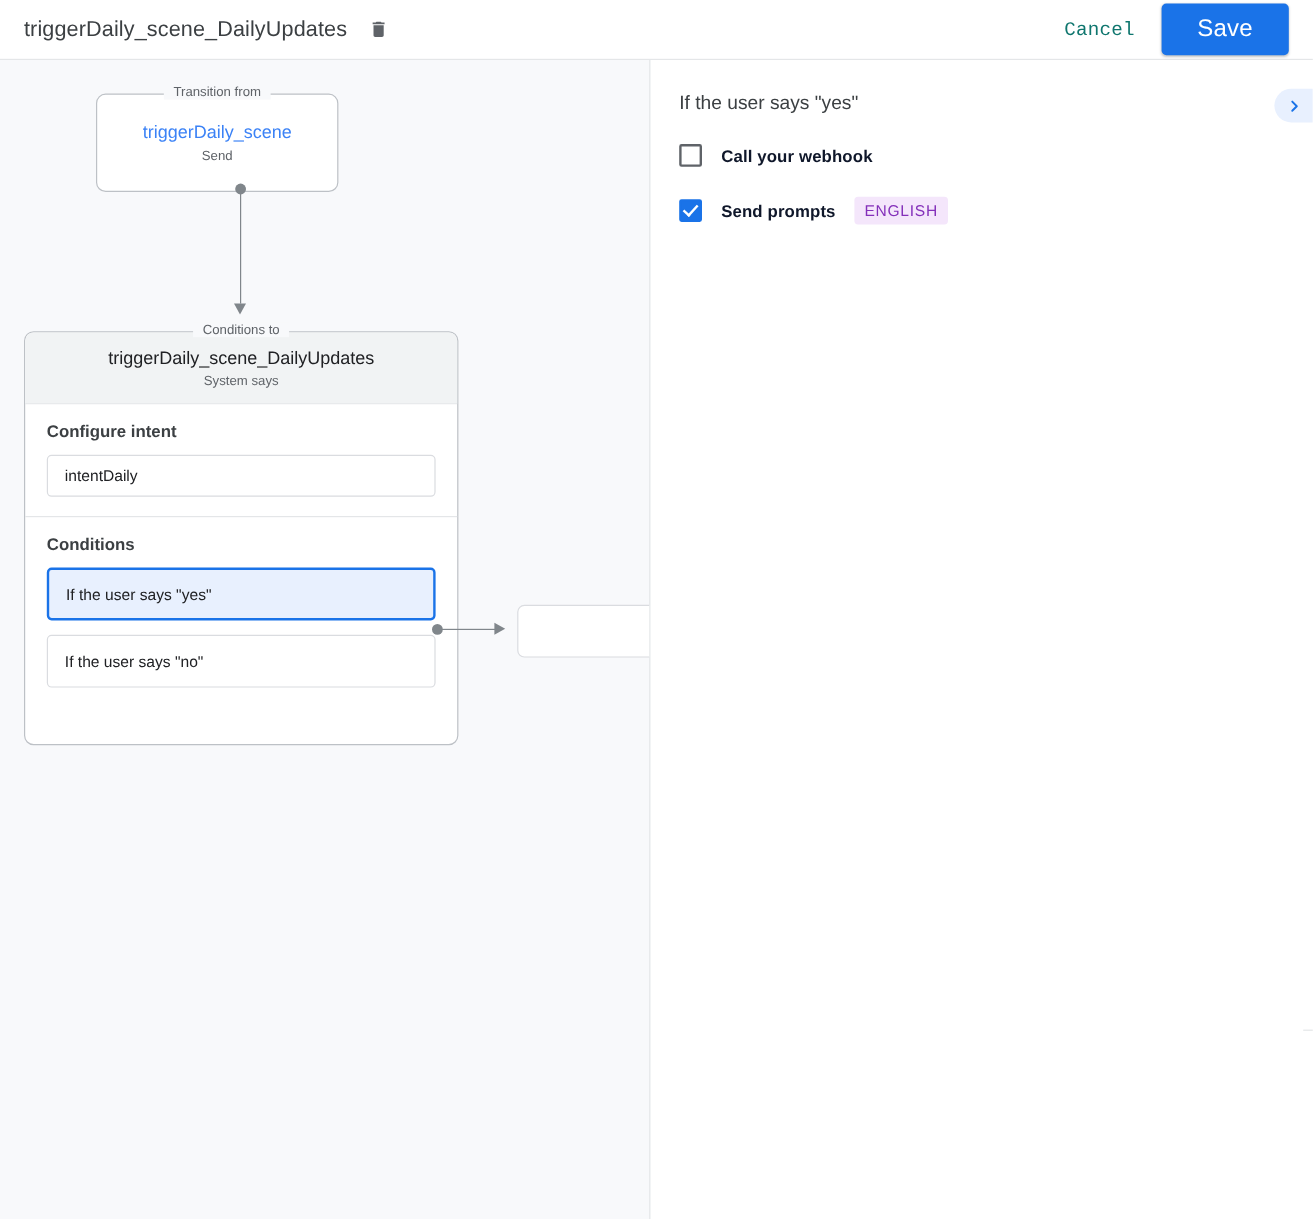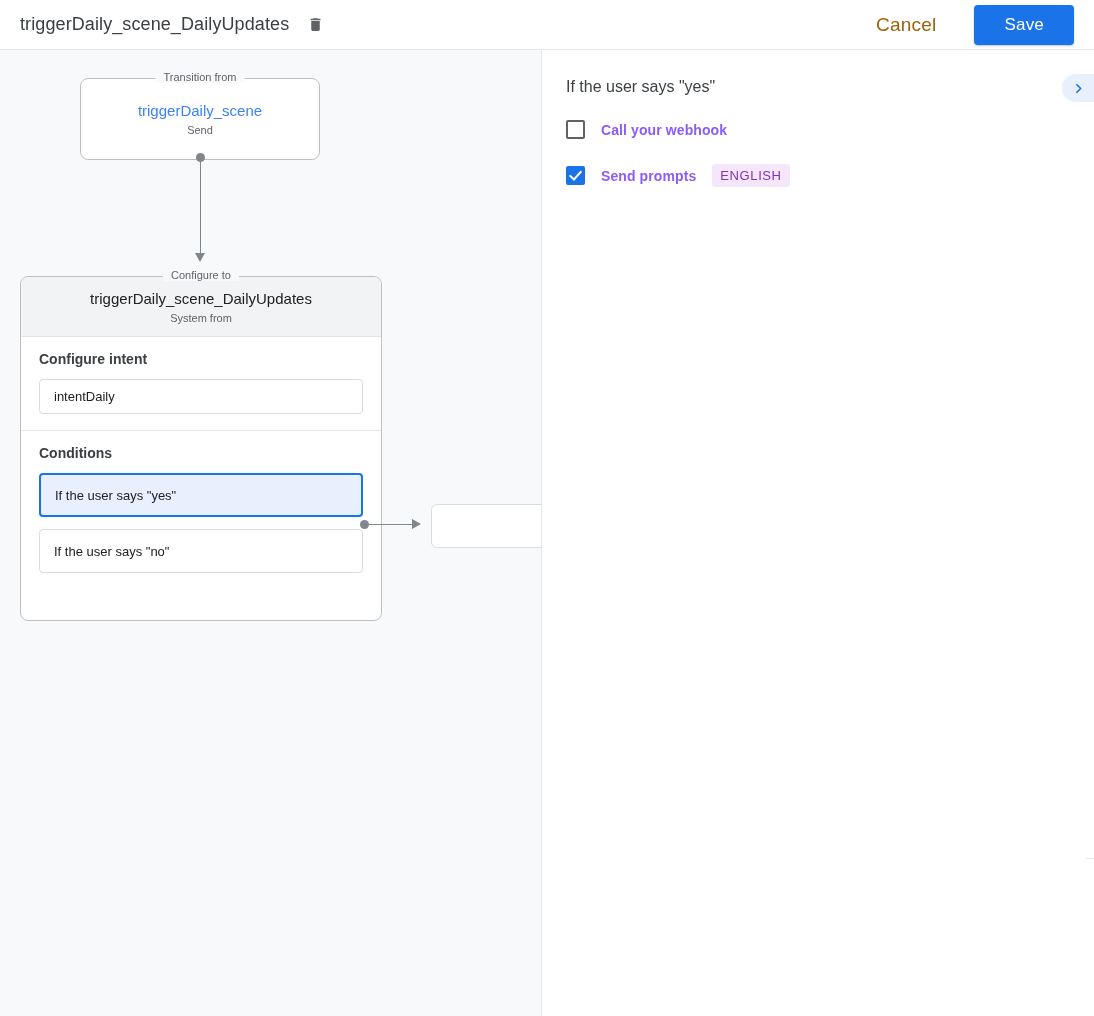--- a/index.html
+++ b/index.html
@@ -24,27 +24,27 @@
     font-size: 18px; color: #3c4043; letter-spacing: .1px;
   }
   #delete-icon {
     margin-left: 14px; width: 24px; height: 24px;
     display: flex; align-items: center; justify-content: center;
     cursor: pointer; border-radius: 50%;
   }
   #delete-icon svg { fill: #5f6368; }
   .topbar-spacer { flex: 1 1 auto; }
   #cancel-button {
-    font-size: 19px; color: #a16207; background: transparent; border: none;
+    font-size: 16px; color: #0f766e; background: transparent; border: none;
     padding: 9px 12px; border-radius: 4px; cursor: pointer;
-    font-family: Liberation Sans, sans-serif; font-weight: 500; letter-spacing: .2px;
+    font-family: Liberation Mono, monospace; font-weight: 500; letter-spacing: .2px;
   }
   #save-button {
-    margin-left: 26px; margin-right: 20px;
-    font-size: 17px; color: #ffffff; background: #1a73e8;
+    margin-left: 10px; margin-right: 20px;
+    font-size: 20px; color: #ffffff; background: #1a73e8;
     border: none; border-radius: 4px; padding: 10px 30px; cursor: pointer;
     font-family: inherit; font-weight: 500; letter-spacing: .2px;
     box-shadow: 0 1px 2px rgba(60,64,67,.3);
   }
 
   
   #canvas {
     position: absolute; left: 0; top: 50px; width: 542px; height: 966px;
     background: #f8f9fb;
     border-right: 1px solid #e4e6e8;
@@ -57,21 +57,21 @@
     border-radius: 8px;
     background: #ffffff;
   }
   .fieldset-legend {
     position: absolute; top: -8px; left: 50%; transform: translateX(-50%);
     background: #f8f9fb; padding: 0 8px;
     font-size: 11px; color: #5f6368; white-space: nowrap;
   }
 
   #transition-from-box {
-    left: 80px; top: 28px; width: 240px; height: 82px;
+    left: 80px; top: 28px; width: 202px; height: 82px;
     display: flex; flex-direction: column; align-items: center; justify-content: center;
   }
   #transition-from-box .scene-name { font-size: 15px; color: #3b82f6; }
   #transition-from-box .scene-kind { font-size: 11px; color: #5f6368; margin-top: 5px; }
 
   #connector-dot-top {
     position: absolute; left: 196px; top: 103px;
     width: 9px; height: 9px; border-radius: 50%; background: #80868b;
   }
   #connector-line-vert {
@@ -165,21 +165,21 @@
     background: #1a73e8; border-color: #1a73e8;
     position: relative;
   }
   .cb.checked::after {
     content: ""; position: absolute; left: 4px; top: 0px;
     width: 5px; height: 10px;
     border: solid #ffffff; border-width: 0 2px 2px 0;
     transform: rotate(42deg);
   }
   .cb-label {
-    margin-left: 16px; font-size: 14px; color: #8b5cf6; font-weight: bold;
+    margin-left: 16px; font-size: 14px; color: #0f172a; font-weight: bold;
     letter-spacing: .1px;
   }
   #lang-badge {
     margin-left: 16px; background: #f4e6fb; color: #8430ba;
     font-size: 13px; letter-spacing: .6px;
     padding: 4px 8px; border-radius: 3px;
   }
 
   #panel-divider {
     position: absolute; left: 543px; top: 808px; width: 551px; height: 1px;
@@ -207,24 +207,24 @@
     <div class="fieldset-legend">Transition from</div>
     <div class="scene-name">triggerDaily_scene</div>
     <div class="scene-kind">Send</div>
   </div>
 
   <div id="connector-dot-top"></div>
   <div id="connector-line-vert"></div>
   <div id="connector-arrow-down"></div>
 
   <div id="transition-to-box" class="fieldset-box">
-    <div class="fieldset-legend">Configure to</div>
+    <div class="fieldset-legend">Conditions to</div>
     <div id="transition-to-header">
       <div class="scene-name">triggerDaily_scene_DailyUpdates</div>
-      <div class="scene-kind">System from</div>
+      <div class="scene-kind">System says</div>
     </div>
 
     <div id="configure-intent-block" class="section-block">
       <div class="section-label">Configure intent</div>
       <div class="card-item">intentDaily</div>
     </div>
 
     <div id="conditions-block" class="section-block">
       <div class="section-label">Conditions</div>
       <div id="condition-yes" class="card-item selected">If the user says "yes"</div>

